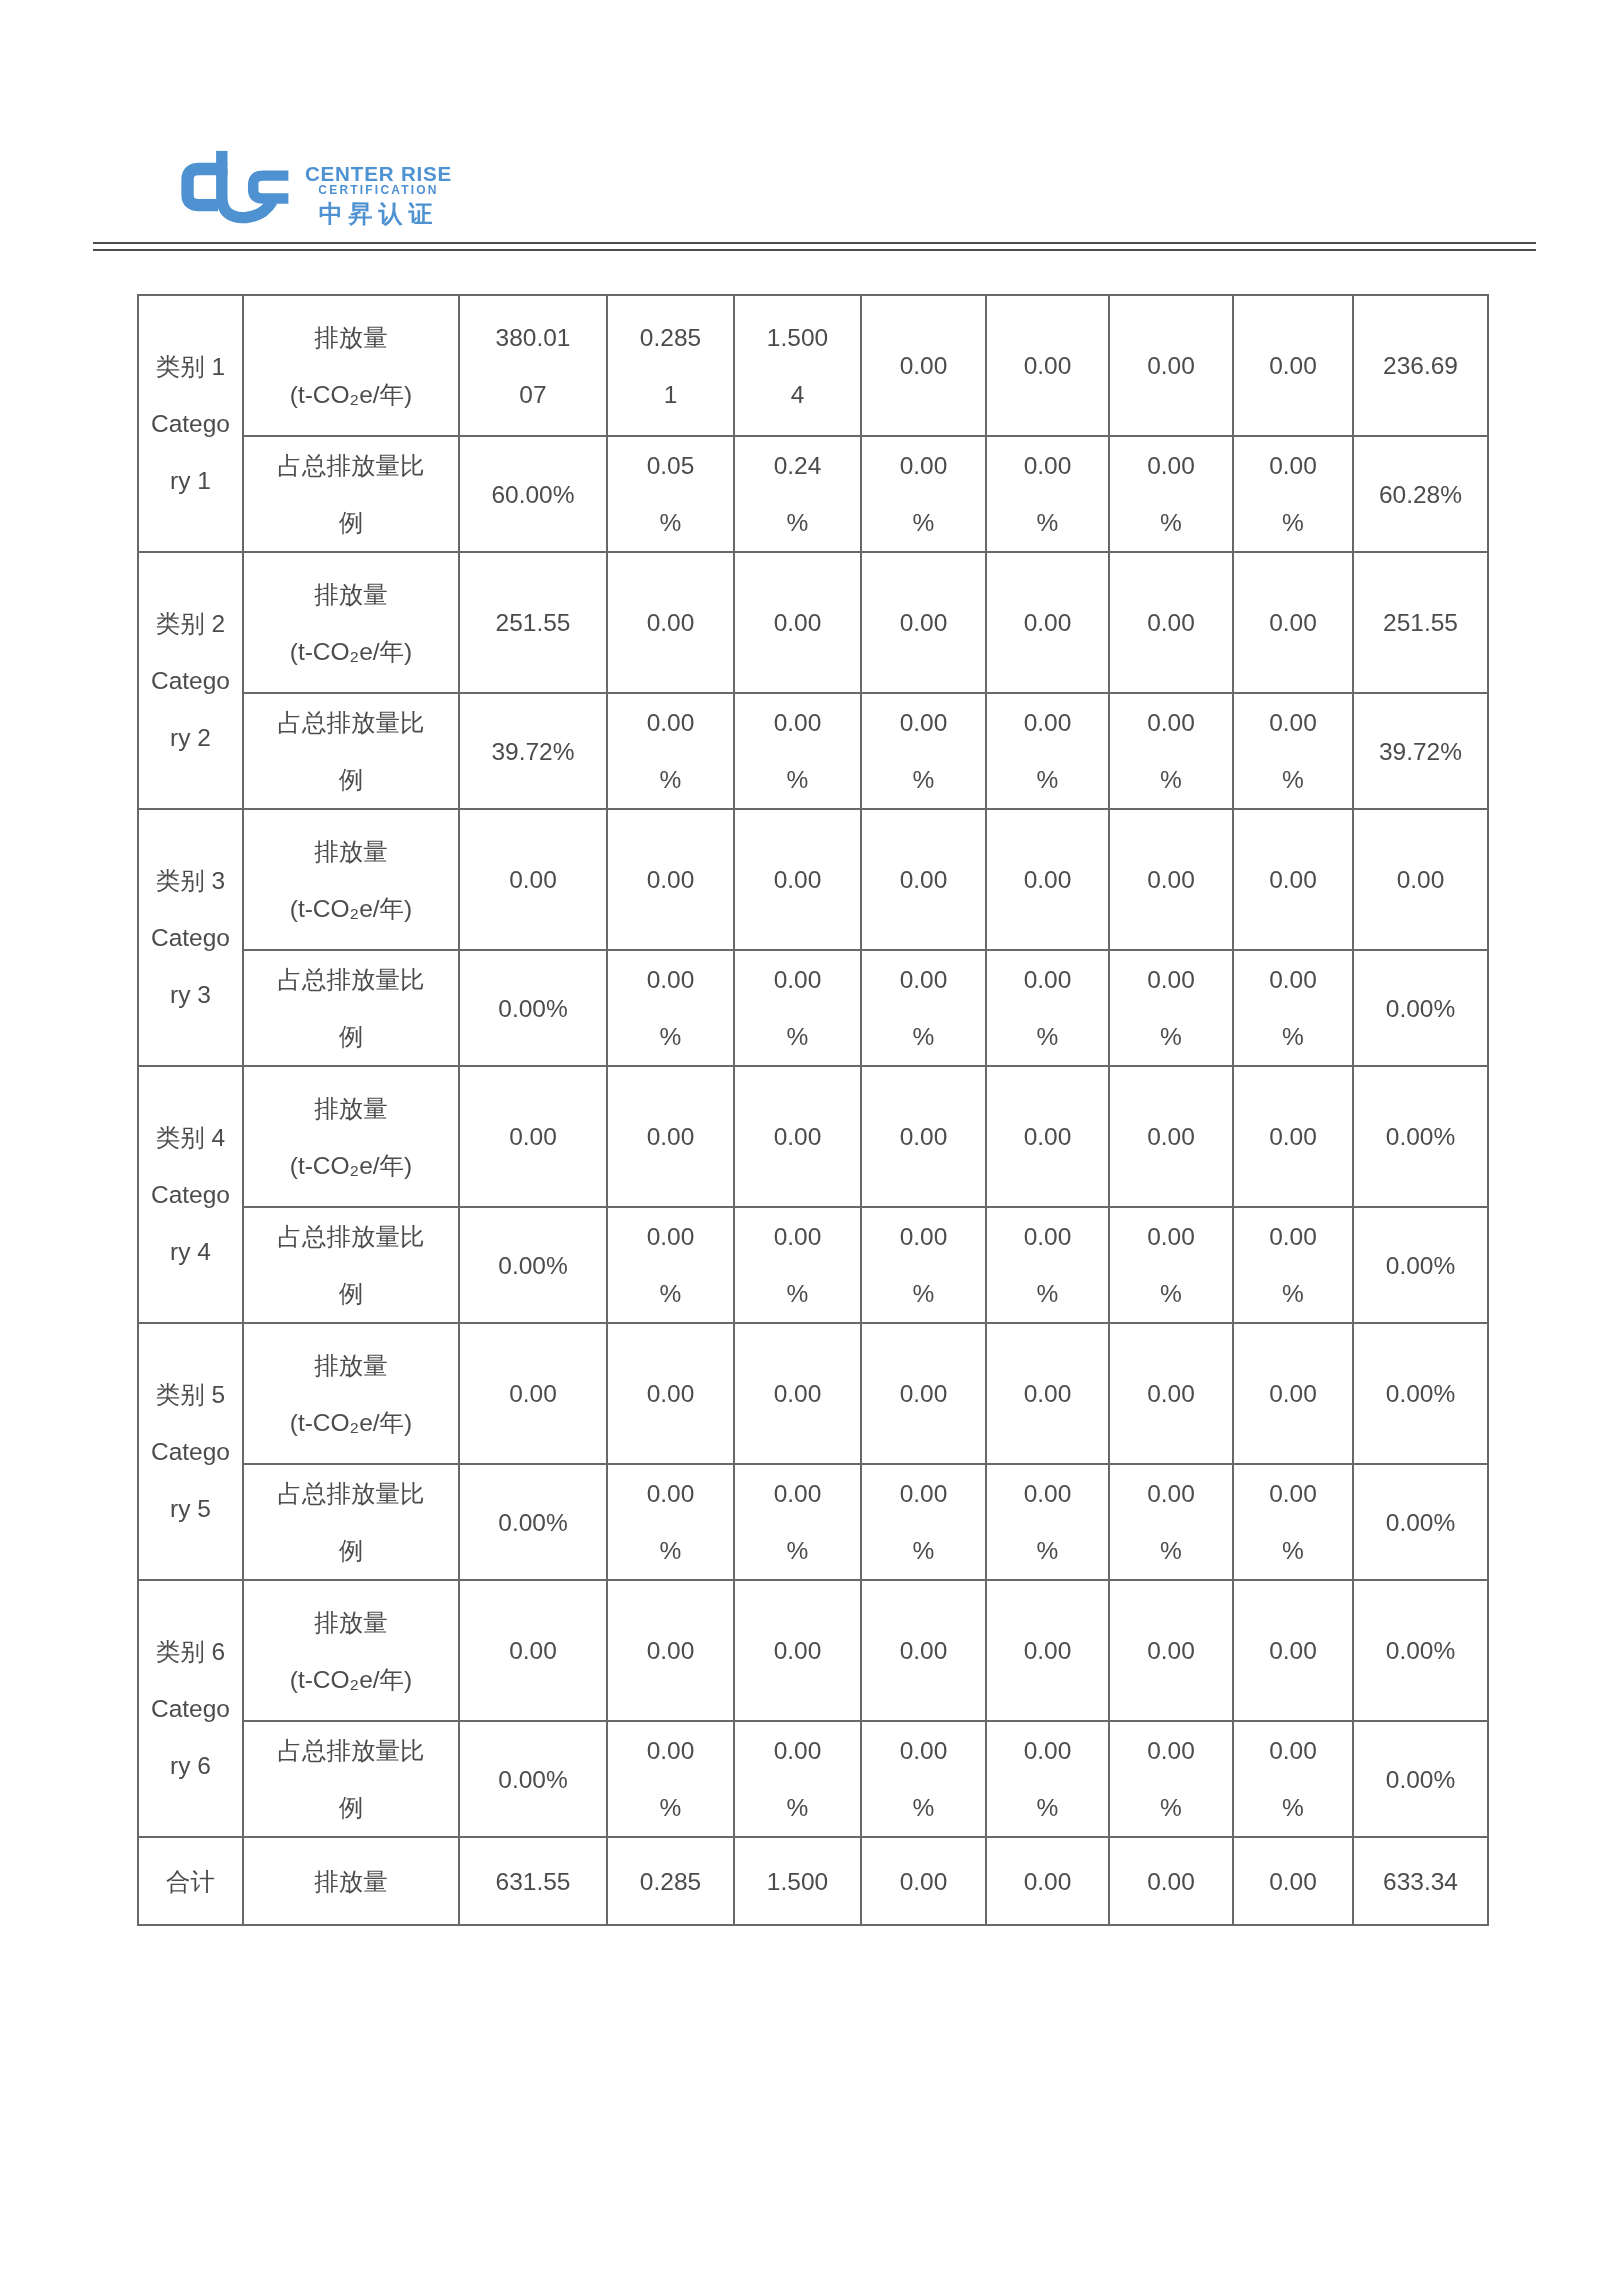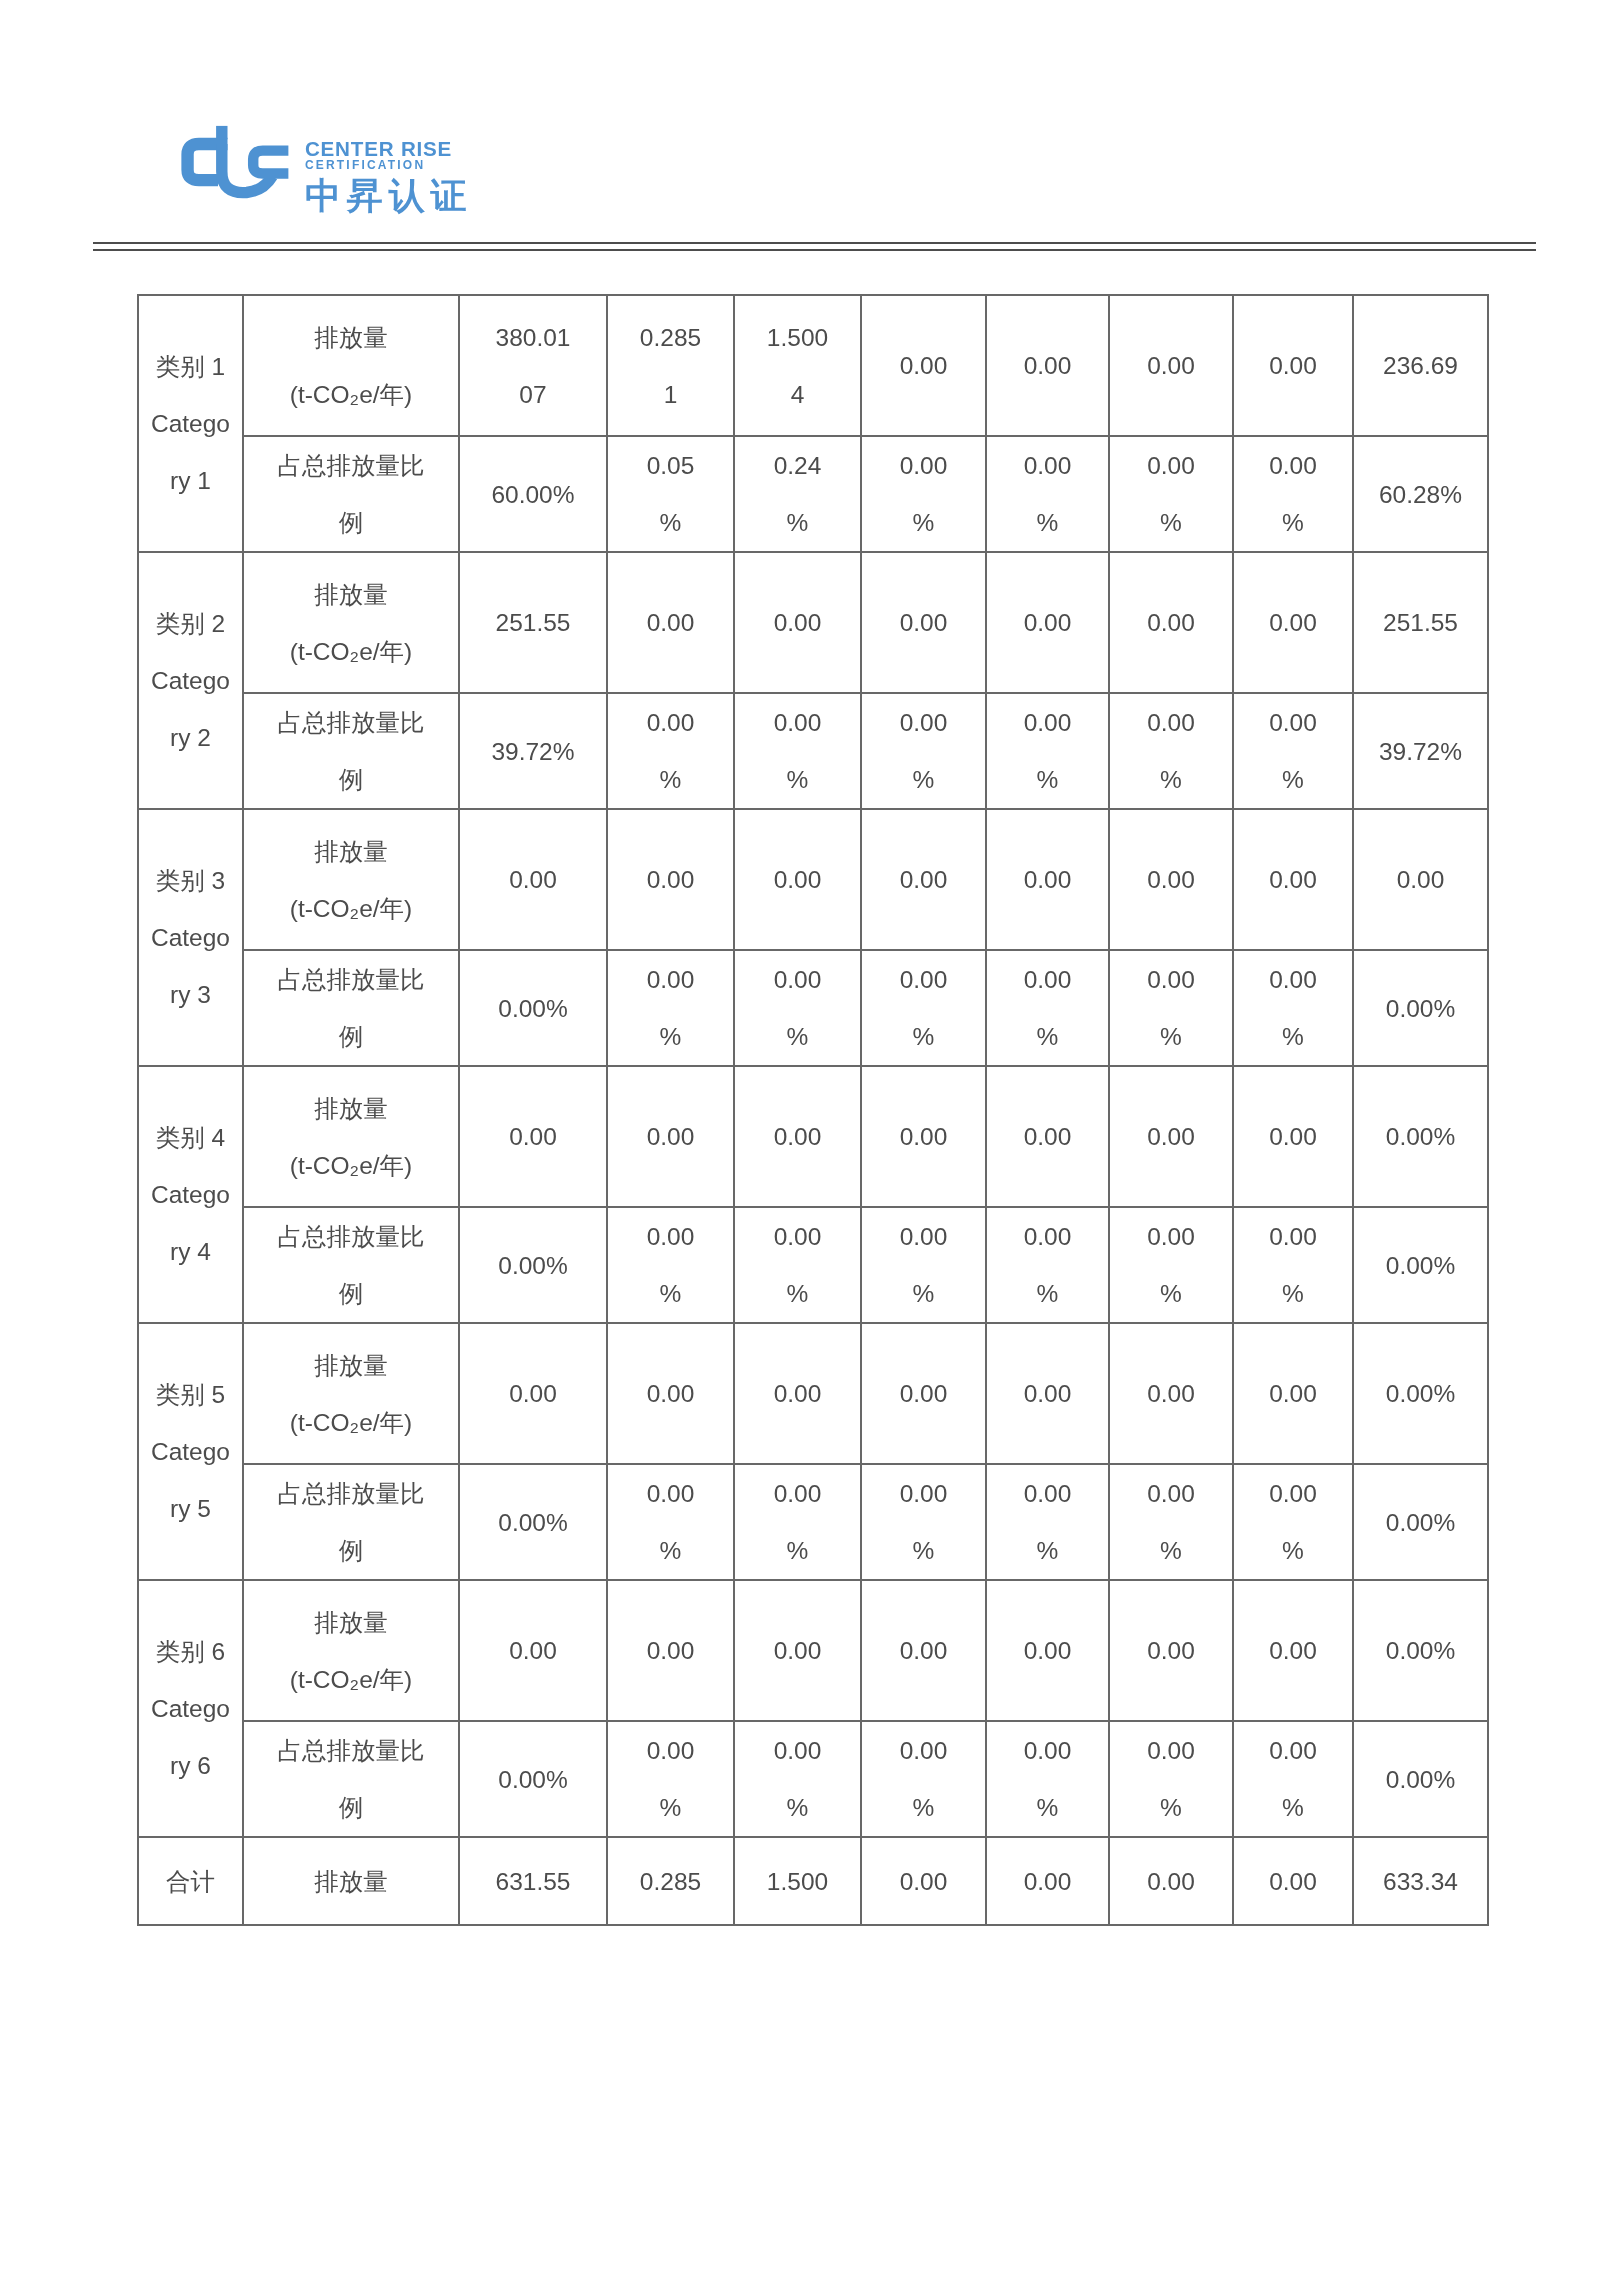--- a/index.html
+++ b/index.html
@@ -15,24 +15,25 @@
     background: #ffffff;
     overflow: hidden;
     font-family: "Liberation Sans", "DejaVu Sans", sans-serif;
     color: #4a4a4a;
   }
 
   
   .logo {
     position: absolute;
     left: 176px;
-    top: 124px;
+    top: 149px;
     display: flex;
     align-items: flex-start;
     color: var(--brand, #4e92d2);
+    text-align: center;
   }
   .monogram {
     width: 123px;
     height: 78px;
     flex: 0 0 auto;
   }
   .logo-text {
     margin-left: 5.9px;
     padding-top: 13.7px;
     white-space: nowrap;
@@ -43,21 +44,21 @@
     letter-spacing: 0.8px;
     line-height: 1.05;
   }
   .logo-line2 {
     font-size: 12px;
     font-weight: bold;
     letter-spacing: 2.2px;
     line-height: 1.15;
   }
   .logo-line3 {
-    font-size: 36px;
+    font-size: 24px;
     font-weight: bold;
     letter-spacing: 5.9px;
     line-height: 1.15;
     margin-top: 2px;
   }
 
   .double-rule {
     position: absolute;
     left: 93px;
     top: 242px;

